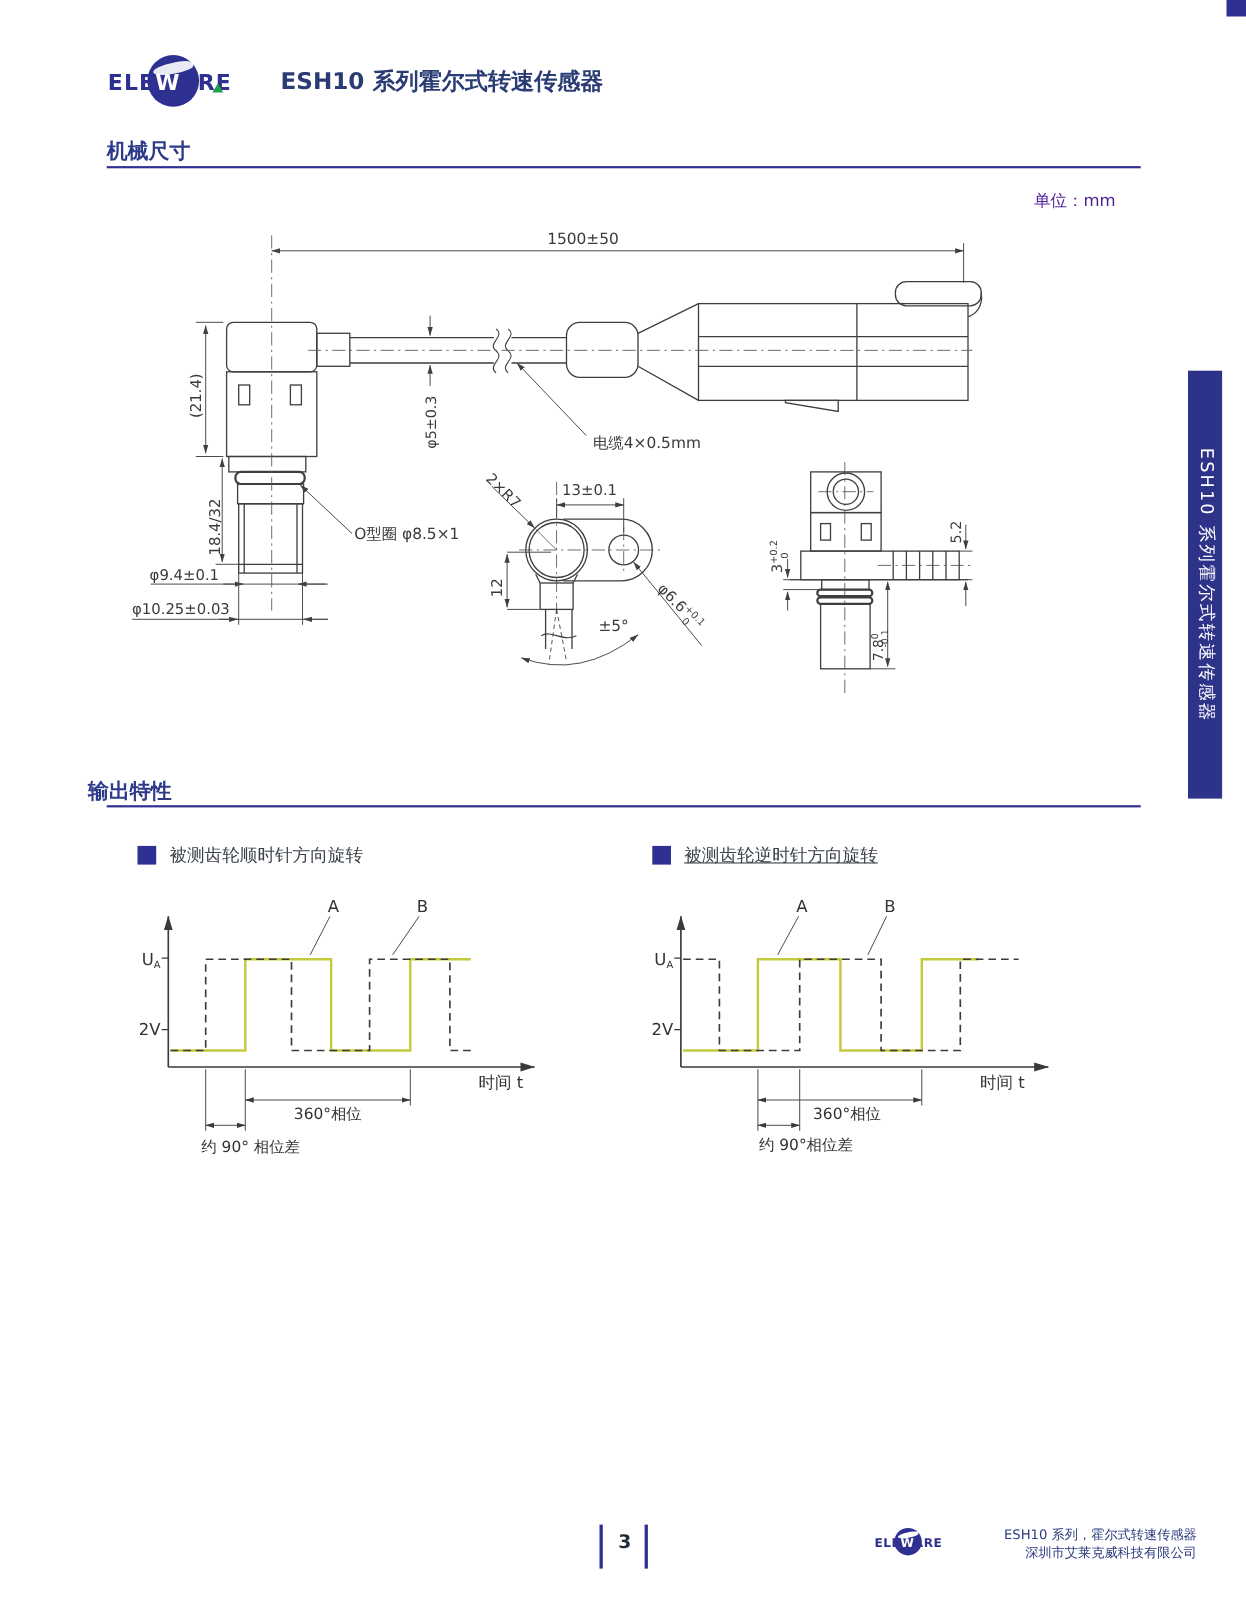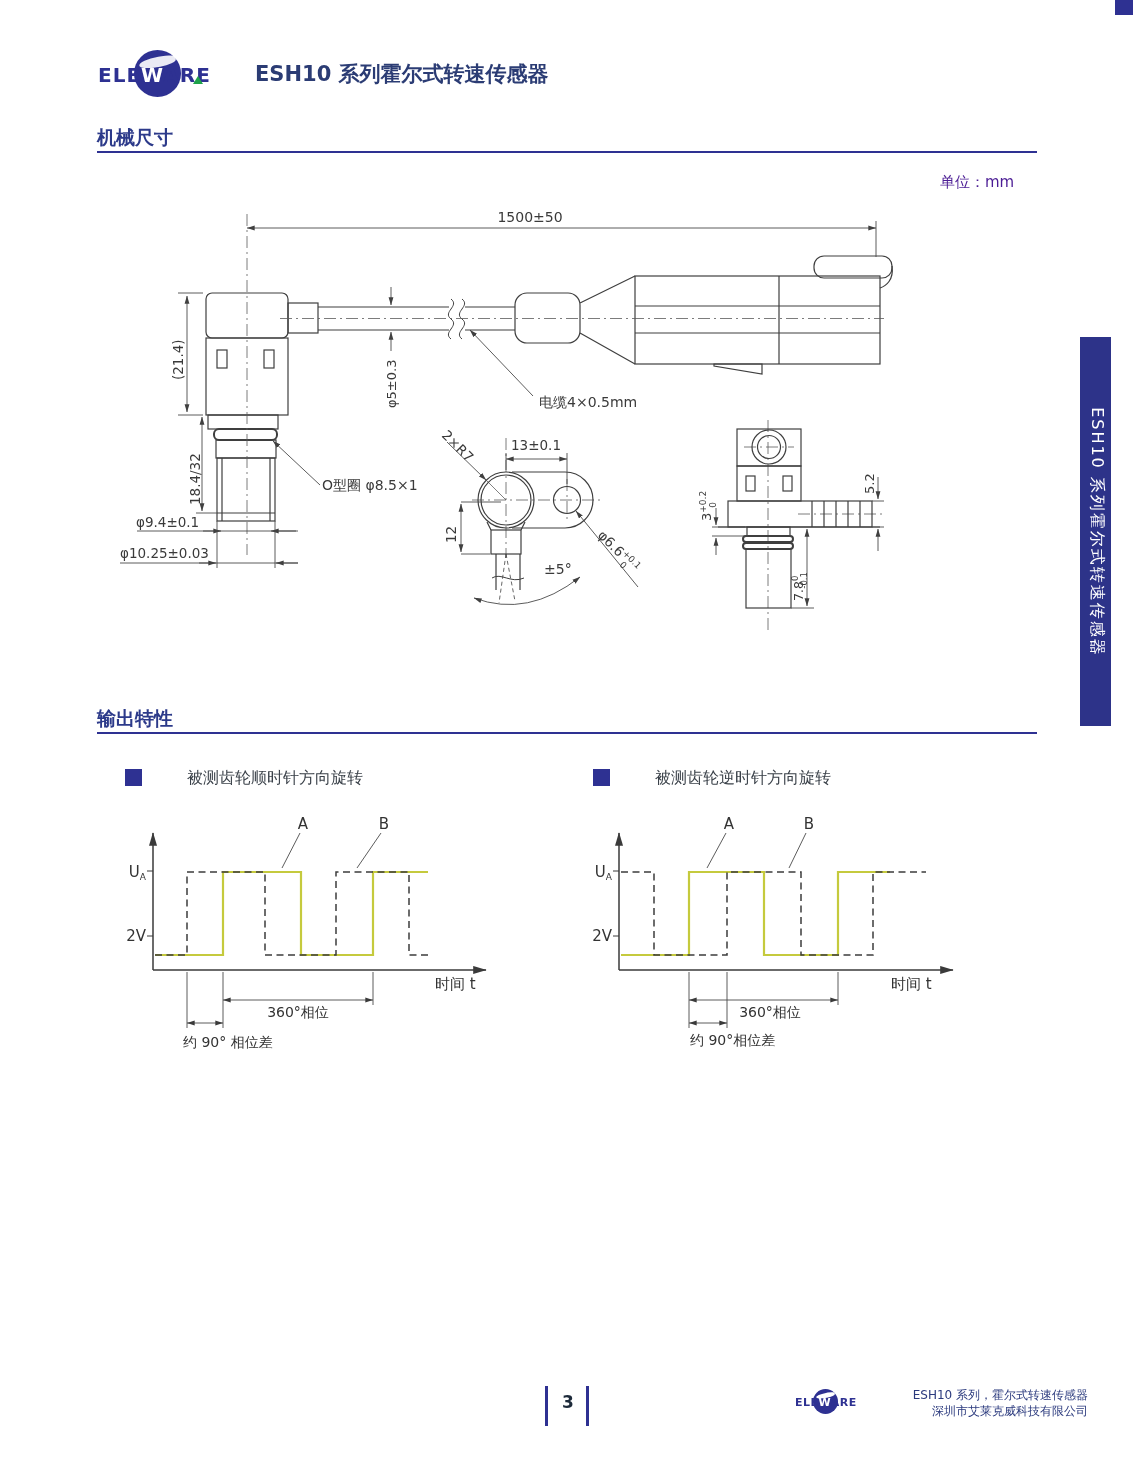--- a/index.html
+++ b/index.html
@@ -19,21 +19,21 @@
   .logo .word{position:absolute;left:0;top:13px;font-weight:bold;font-size:20px;letter-spacing:1px;color:#2e3192;}
   .logo .word .w{color:#ffffff;}
   .logo .tri{position:absolute;left:95px;top:26px;width:0;height:0;border-left:5px solid transparent;
     border-right:5px solid transparent;border-bottom:8px solid #1fa24a;}
   .hdr-title{left:255px;top:60px;font-size:21px;font-weight:bold;color:#2b3c74;}
   .sec-title{font-size:19px;font-weight:bold;color:#2c3a8a;font-family:Liberation Serif, serif;}
   .rule{height:2px;background:#2e3192;width:940px;left:97px;}
   .unit{left:940px;top:173px;font-size:15px;color:#4c1d95;}
   
   .bullet{width:17px;height:17px;background:#2e3192;}
-  .subhead{font-size:16px;color:#3a4149;margin-left:33px;}
+  .subhead{font-size:16px;color:#3a4149;}
   
   .pgbar{width:3px;height:40px;background:#2e3192;top:1386px;}
   .pgnum{left:553px;top:1392px;width:30px;text-align:center;font-size:17px;font-weight:bold;color:#1d2a3a;}
   .flogo{left:795px;top:1387px;width:80px;height:34px;}
   .flogo .globe{position:absolute;left:18px;top:2px;width:25px;height:25px;border-radius:50%;background:#2e3192;}
   .flogo .globe::after{content:"";position:absolute;left:3px;top:4px;width:19px;height:5px;background:#fff;
     border-radius:60% 40% 50% 50%;transform:rotate(-10deg);}
   .flogo .word{position:absolute;left:0;top:9px;font-weight:bold;font-size:11px;letter-spacing:.5px;color:#2e3192;}
   .flogo .word .w{color:#fff;}
   .ftxt{left:850px;top:1387px;width:238px;text-align:right;font-size:12px;line-height:1.35;color:#2b3a7e;}
@@ -175,27 +175,27 @@
       <text x="536" y="450" text-anchor="middle">13±0.1</text>
       <text transform="translate(456,543) rotate(-90)">12</text>
       <text x="544" y="574" font-size="14">±5°</text>
       <text transform="translate(597,536) rotate(45)"><tspan>φ6.6</tspan><tspan dy="-5" font-size="9">+0.1</tspan><tspan dx="-16" dy="10" font-size="9">0</tspan></text>
       <text transform="translate(711,521) rotate(-90)" font-size="13"><tspan>3</tspan><tspan dy="-5" font-size="9">+0.2</tspan><tspan dx="-17" dy="10" font-size="9">0</tspan></text>
       <text transform="translate(874,494) rotate(-90)" font-size="13">5.2</text>
       <text transform="translate(803,601) rotate(-90)" font-size="12.5"><tspan>7.8</tspan><tspan dy="-5" font-size="8.5">0</tspan><tspan dx="-13" dy="9" font-size="8.5">-0.1</tspan></text>
     </g>
   </svg>
 
-  <div class="abs sec-title" style="left:97px;top:706px;">输出特性</div>
+  <div class="abs sec-title" style="left:80px;top:706px;">输出特性</div>
   <div class="abs rule" style="top:732px;"></div>
 
   <div class="abs bullet" style="left:125px;top:769px;"></div>
   <div class="abs subhead" style="left:154px;top:768px;">被测齿轮顺时针方向旋转</div>
   <div class="abs bullet" style="left:593px;top:769px;"></div>
-  <div class="abs subhead" style="left:622px;top:768px;">被测齿轮逆时针方向旋转</div>
+  <div class="abs subhead" style="left:622px;top:768px;text-decoration:underline;">被测齿轮逆时针方向旋转</div>
 
   <svg class="abs" style="top:812px;" width="1133" height="245" viewBox="0 812 1133 245">
     <defs>
       <marker id="arwc" viewBox="0 0 10 6" refX="9.5" refY="3" markerWidth="9" markerHeight="6" orient="auto-start-reverse">
           <path d="M0 0 L10 3 L0 6 Z" fill="#3a3a3a"></path>
         </marker>
     </defs>
 
     <g>
       <g stroke="#3a3a3a" stroke-width="1.5" fill="none">

